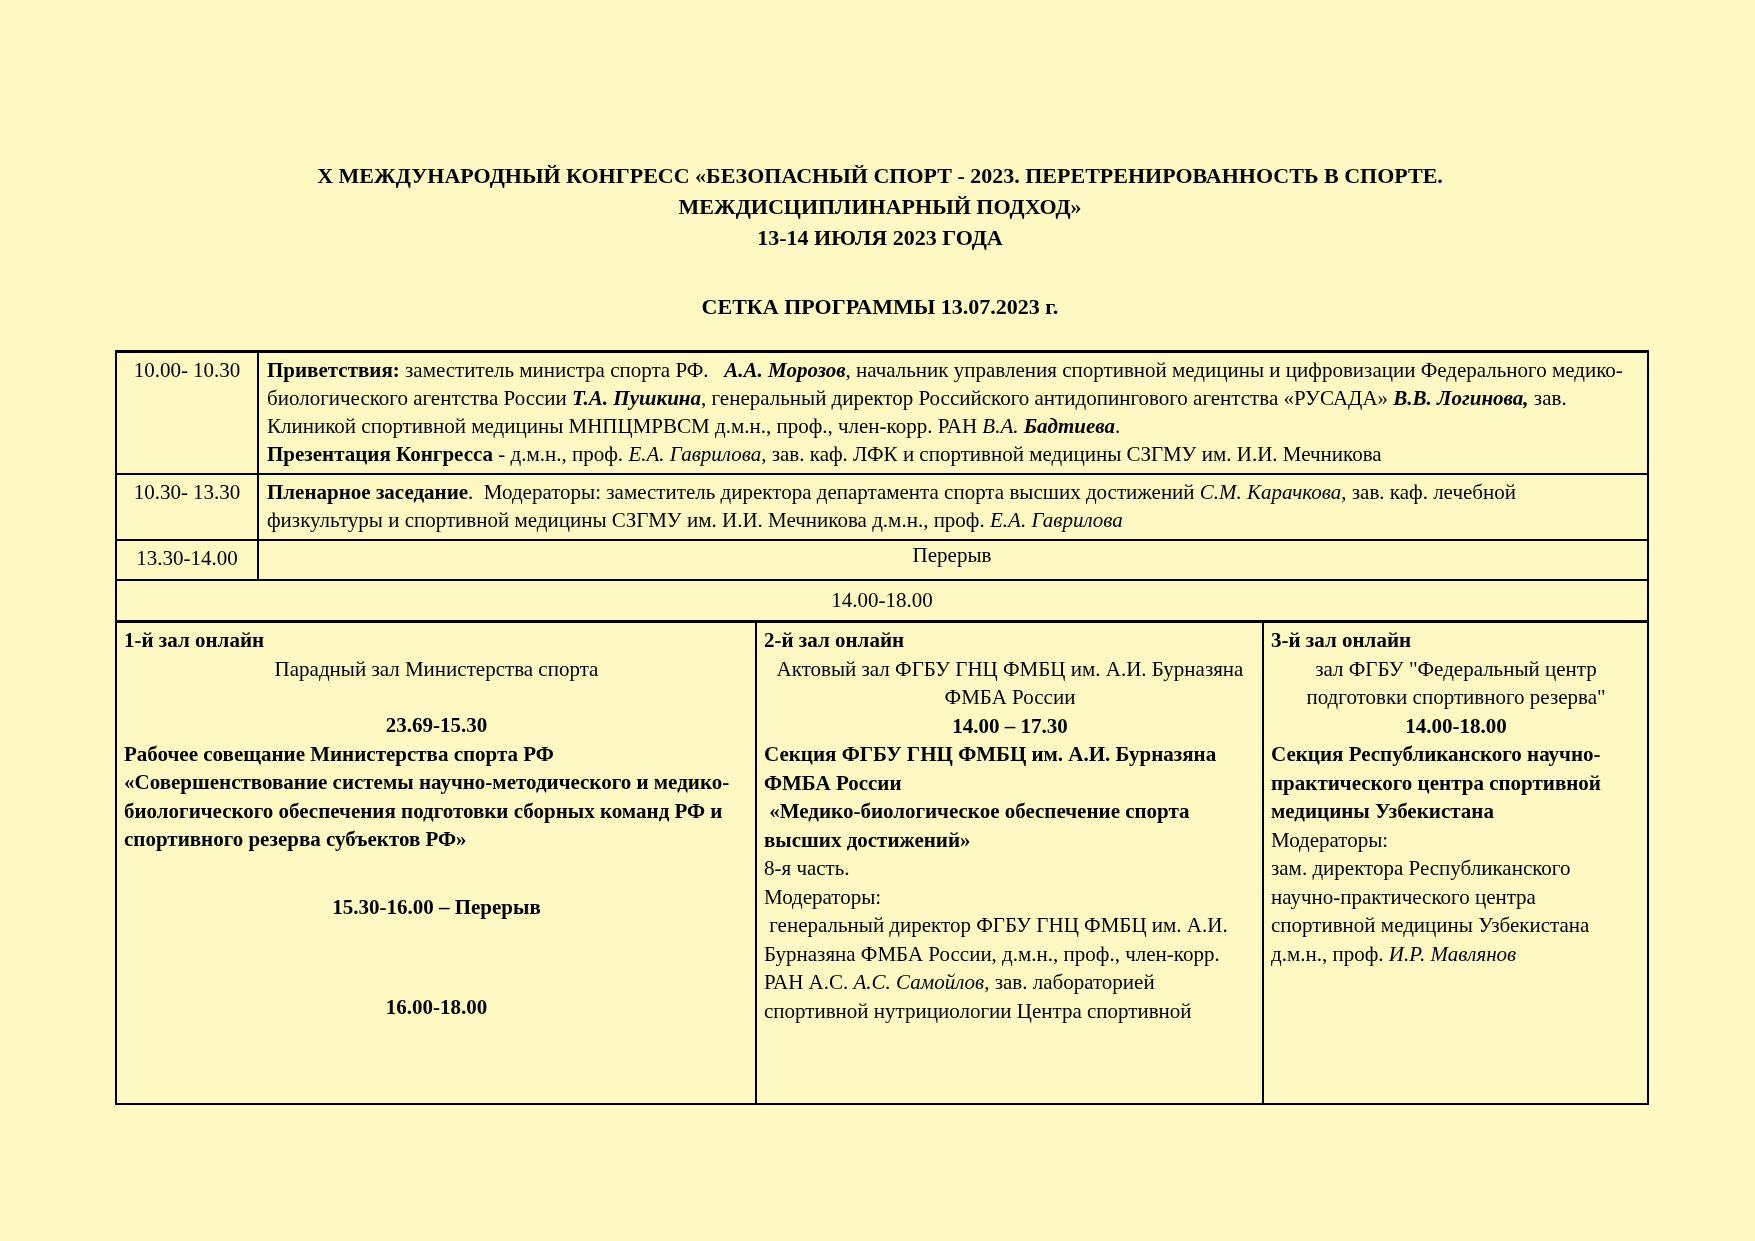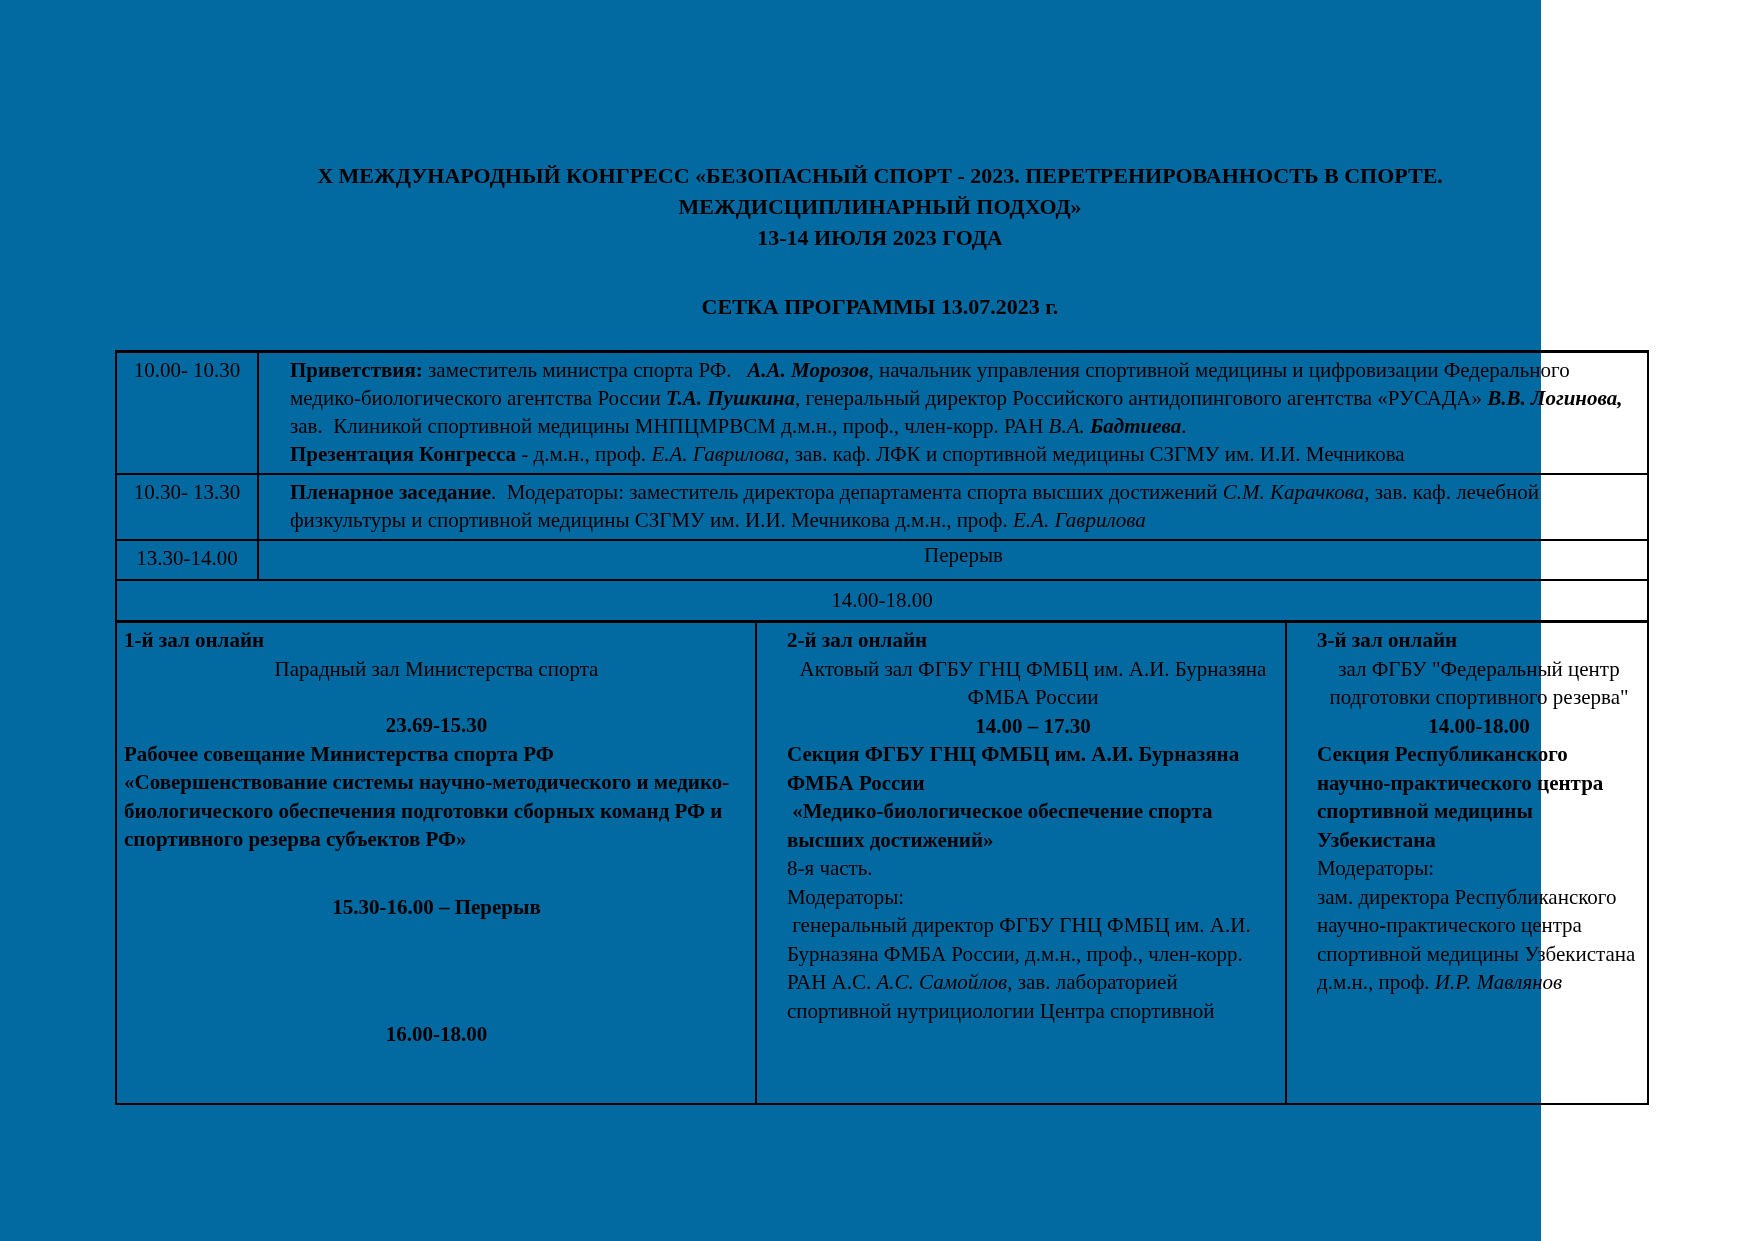--- a/index.html
+++ b/index.html
@@ -1,28 +1,28 @@
 <!DOCTYPE html>
 <html><head>
 <meta charset="utf-8">
 <style>
   html,body{margin:0;padding:0;background:#fff;}
   body{width:1755px;height:1241px;overflow:hidden;color:#000;
        font-family:"Liberation Serif","DejaVu Serif",serif;}
-  .page{position:relative;width:1541px;height:1241px;background:#0369a1;}
+  .page{position:relative;width:1755px;height:1241px;background:#fef9c3;}
 
   
   .doc-header{position:absolute;left:115px;top:160px;width:1530px;text-align:center;}
   .title-line{font-weight:bold;font-size:22px;line-height:31px;}
   .subtitle{font-weight:bold;font-size:22px;line-height:31px;margin-top:38px;}
 
   
   .sched{position:absolute;left:115px;top:350px;width:1530px;
          border:2px solid #000;border-top-width:3px;font-size:21px;}
-  .row{display:flex;border-bottom:2px solid #000;gap:23px;}
+  .row{display:flex;border-bottom:2px solid #000;}
   .row:last-child{border-bottom:none;}
   .time-col{width:140px;flex:0 0 140px;border-right:2px solid #000;
             text-align:center;padding-top:3px;line-height:28px;}
   .content-col{flex:1;padding:3px 10px 5px 8px;line-height:28px;}
   .p{margin:0;white-space:pre-wrap;}
   .b{font-weight:bold;}
   .i{font-style:italic;}
   .bi{font-weight:bold;font-style:italic;}
   .center{text-align:center;}
   .row-break .content-col{padding-top:1px;padding-bottom:11px;line-height:26px;}
@@ -36,21 +36,21 @@
   .hall{line-height:28.5px;padding:3px 6px 6px 7px;}
   .hall-1{width:640px;flex:0 0 640px;border-right:2px solid #000;box-sizing:border-box;}
   .hall-2{width:507px;flex:0 0 507px;border-right:2px solid #000;box-sizing:border-box;}
   .hall-3{flex:1;}
   .hall .hall-title{font-weight:bold;text-align:left;}
   .hall .venue{text-align:center;}
   .hall .slot-time{font-weight:bold;text-align:center;}
   .hall .session{font-weight:bold;}
   .h1-time{margin-top:28px;}
   .h1-break{margin-top:39px;font-weight:bold;text-align:center;}
-  .h1-time2{margin-top:99px;font-weight:bold;text-align:center;}
+  .h1-time2{margin-top:72px;font-weight:bold;text-align:center;}
 </style>
 </head>
 <body>
 
 <div class="page">
 
   <div class="doc-header">
     <div class="title-line">Х МЕЖДУНАРОДНЫЙ КОНГРЕСС «БЕЗОПАСНЫЙ СПОРТ - 2023. ПЕРЕТРЕНИРОВАННОСТЬ В СПОРТЕ.</div>
     <div class="title-line">МЕЖДИСЦИПЛИНАРНЫЙ ПОДХОД»</div>
     <div class="title-line">13-14 ИЮЛЯ 2023 ГОДА</div>

